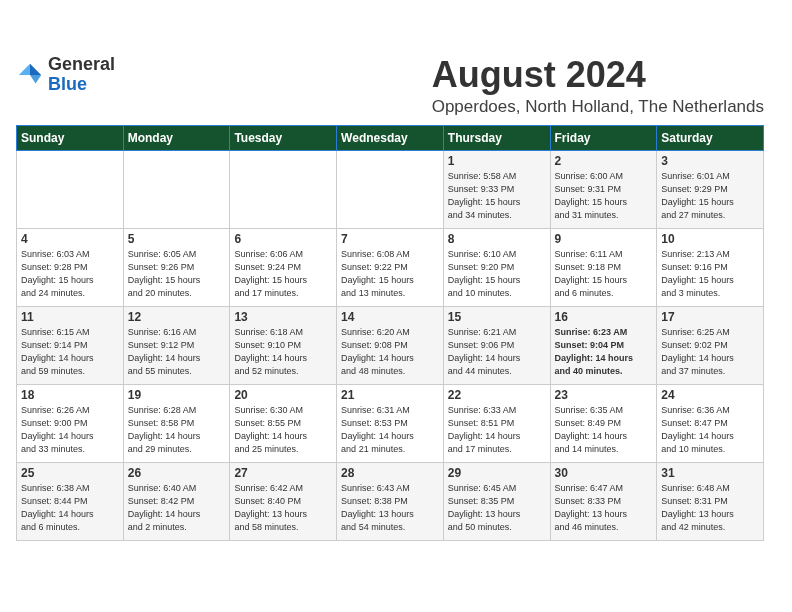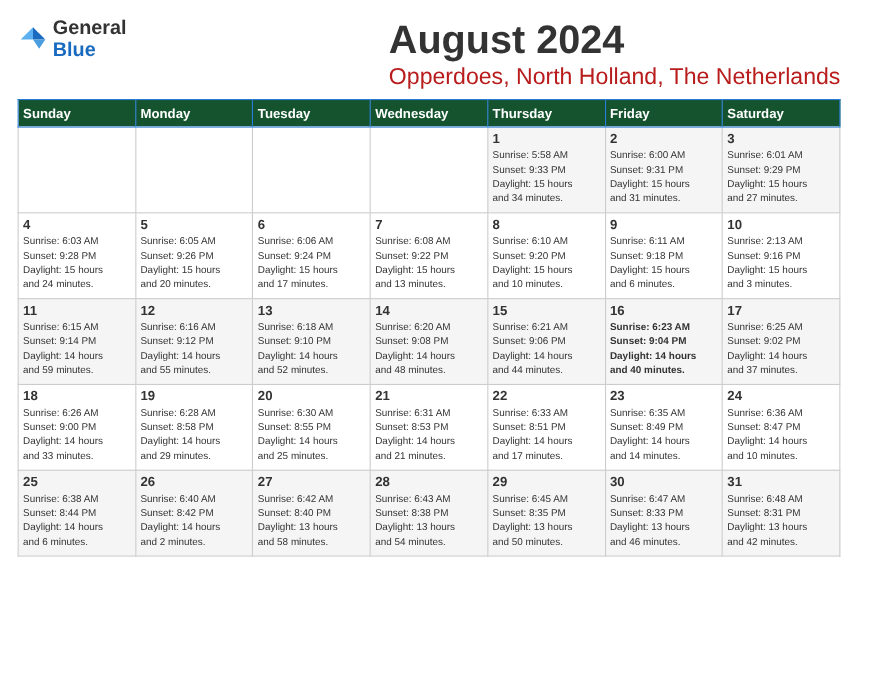--- a/index.html
+++ b/index.html
@@ -6,20 +6,21 @@
     body {
       font-family: Arial, sans-serif;
       background: #fff;
       width: 792px;
       height: 612px;
       overflow: hidden;
     }
     .page {
       width: 780px;
       padding: 16px 16px 10px 16px;
+      margin-top: 39px;
     }
     .header {
       display: flex;
       align-items: flex-start;
       justify-content: space-between;
       margin-bottom: 8px;
     }
     .logo {
       display: flex;
       align-items: center;
@@ -39,22 +40,22 @@
     .title-section {
       text-align: left;
     }
     .month-title {
       font-size: 36px;
       font-weight: bold;
       color: #333;
       line-height: 1.1;
     }
     .subtitle {
-      font-size: 21px;
-      color: #b91c1c;
+      font-size: 17px;
+      color: #404040;
       margin-top: 2px;
     }
     table {
       width: 100%;
       border-collapse: collapse;
       table-layout: fixed;
     }
     thead tr th {
       background-color: #14532d;
       color: white;

